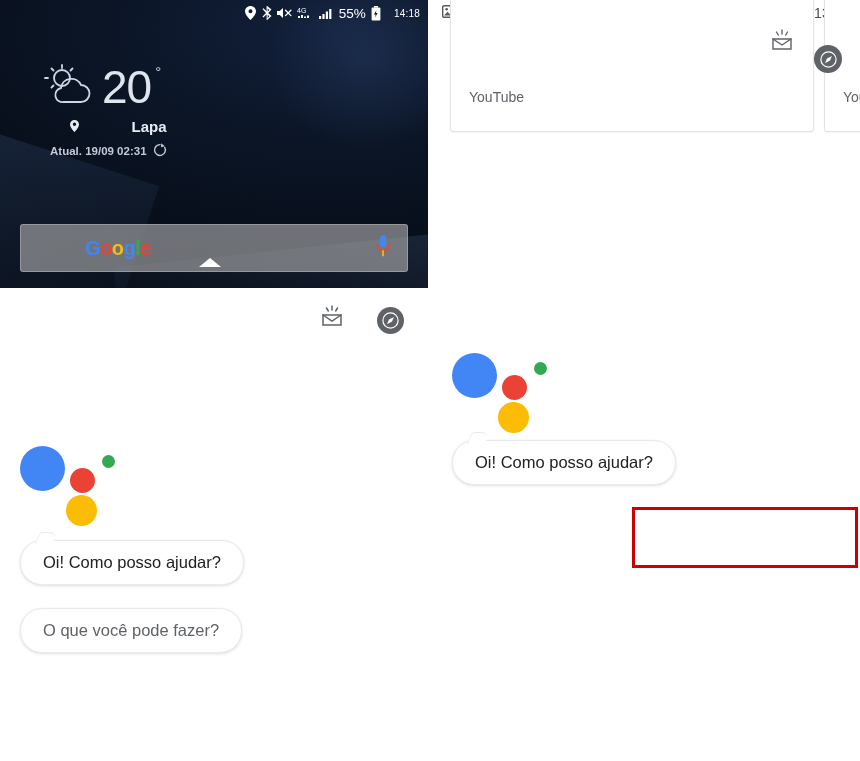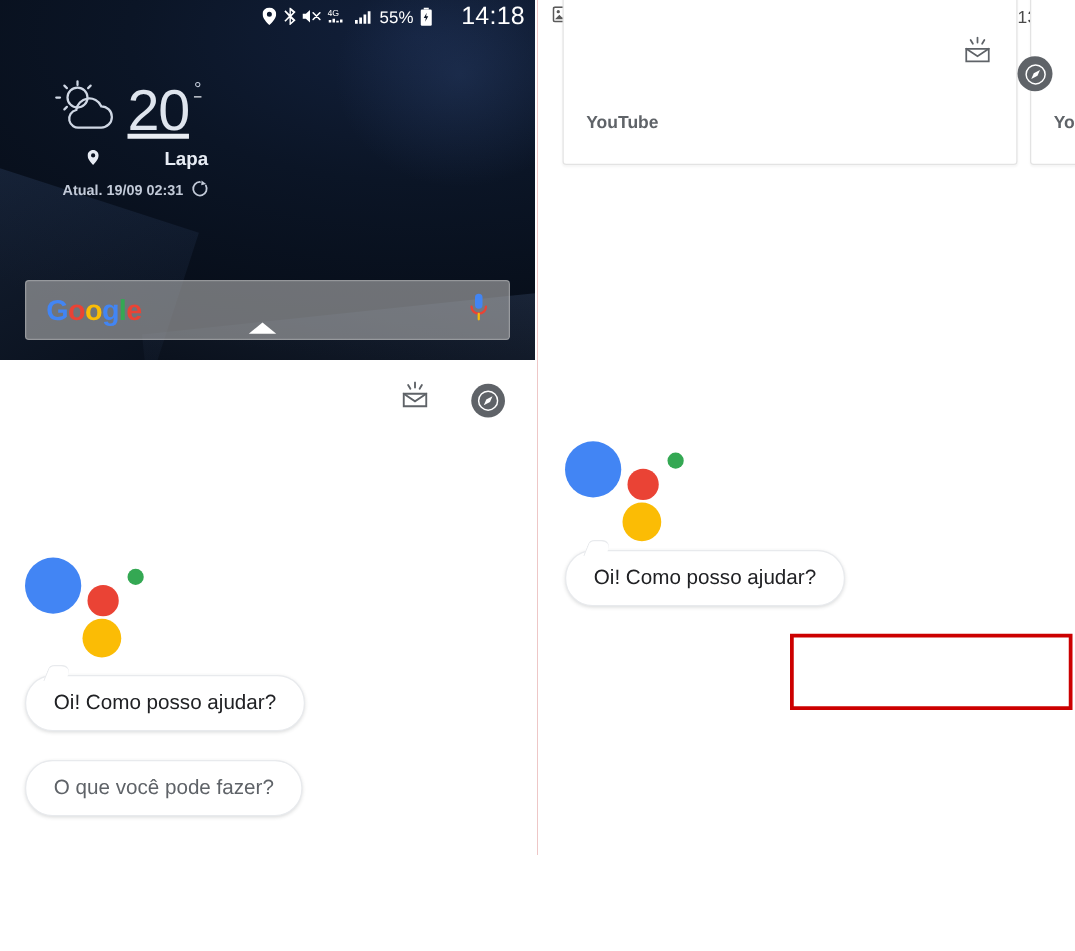--- a/index.html
+++ b/index.html
@@ -3,21 +3,21 @@
 <meta charset="utf-8">
 <style>
   html,body{margin:0;padding:0;}
   body{
     width:860px;height:761px;
     background:#ffffff;
     font-family:"Liberation Sans", sans-serif;
     overflow:hidden;
     position:relative;
   }
-  .stage{position:relative;width:860px;height:684px;overflow:hidden;background:#b91c1c;}
+  .stage{position:relative;width:860px;height:684px;overflow:hidden;background:#bef264;}
 
   
   .home-panel{
     position:absolute;left:0;top:0;width:428px;height:288px;
     background:
       radial-gradient(120% 90% at 78% 10%, #12203b 0%, #0b1526 45%, #060c16 100%),
       linear-gradient(160deg,#0a1526 0%,#050a13 100%);
     overflow:hidden;
   }
   .home-panel .deco1{
@@ -36,26 +36,26 @@
   }
 
   .statusbar-dark{
     position:absolute;left:0;top:0;width:428px;height:26px;
     display:flex;align-items:center;justify-content:flex-end;
     padding-right:8px;box-sizing:border-box;
     color:#ffffff;font-size:13px;gap:5px;
   }
   .statusbar-dark .si{display:inline-flex;align-items:center;line-height:1;}
   .statusbar-dark .pct{font-size:13.5px;letter-spacing:.1px;}
-  .statusbar-dark .clock{font-size:20px;letter-spacing:.2px;margin-left:18px;text-align:center;}
+  .statusbar-dark .clock{font-size:10px;letter-spacing:.2px;margin-left:8px;text-align:center;}
 
   .weather{
     position:absolute;left:40px;top:62px;color:#e9edf3;
   }
-  .weather-row{display:flex;align-items:center;gap:6px;text-decoration:underline;}
+  .weather-row{display:flex;align-items:center;gap:6px;}
   .weather-temp{
     font-size:46px;font-weight:300;color:#dfe5ee;letter-spacing:-1px;line-height:1;
     font-family:"Liberation Sans",sans-serif;
   }
   .weather-deg{font-size:15px;color:#c9d2e0;position:relative;top:-16px;left:-2px;}
   .weather-city{
     display:flex;align-items:center;gap:3px;justify-content:space-between;
     font-size:15px;font-weight:bold;color:#e7ecf4;margin-top:6px;margin-left:30px;
   }
   .weather-upd{
@@ -64,21 +64,21 @@
   }
 
   .searchbar{
     position:absolute;left:20px;top:224px;width:388px;height:48px;
     background:rgba(175,175,175,.62);
     border:1px solid rgba(220,220,220,.35);
     border-radius:3px;
     display:flex;align-items:center;justify-content:space-between;
     padding:0 16px;box-sizing:border-box;
   }
-  .glogo{font-size:23px;font-weight:bold;letter-spacing:-.5px;font-family:"Liberation Sans",sans-serif;}
+  .glogo{font-size:20px;font-weight:bold;letter-spacing:-.5px;font-family:"Liberation Sans",sans-serif;margin-left:48px;}
   .glogo .b{color:#4285f4}.glogo .r{color:#ea4335}.glogo .y{color:#fbbc05}.glogo .g{color:#34a853}
   .chevron-up{
     position:absolute;left:199px;top:258px;width:0;height:0;
     border-left:11px solid transparent;border-right:11px solid transparent;
     border-bottom:9px solid #ffffff;
   }
 
   
   .cards-panel{
     position:absolute;left:430px;top:0;width:430px;height:288px;background:#ffffff;
@@ -93,21 +93,20 @@
 
   .card{
     position:absolute;background:#fff;border:1px solid #e3e3e3;border-radius:3px;
     box-shadow:0 1px 2px rgba(0,0,0,.045);
   }
   .card1{left:20px;top:-8px;width:362px;height:138px;}
   .card2{left:394px;top:-8px;width:160px;height:138px;}
   .card-label{
     position:absolute;left:18px;bottom:26px;font-size:14px;color:#5f6368;
     white-space:nowrap;
-    font-weight:bold;
   }
   .card-inbox-icon{position:absolute;right:18px;top:36px;}
   .compass-badge{
     position:absolute;left:384px;top:45px;width:28px;height:28px;border-radius:50%;
     background:#5f6368;display:flex;align-items:center;justify-content:center;z-index:5;
   }
 
   
   .assistant{position:absolute;top:288px;height:473px;width:430px;background:#fff;}
   .assistant.left{left:0;}

